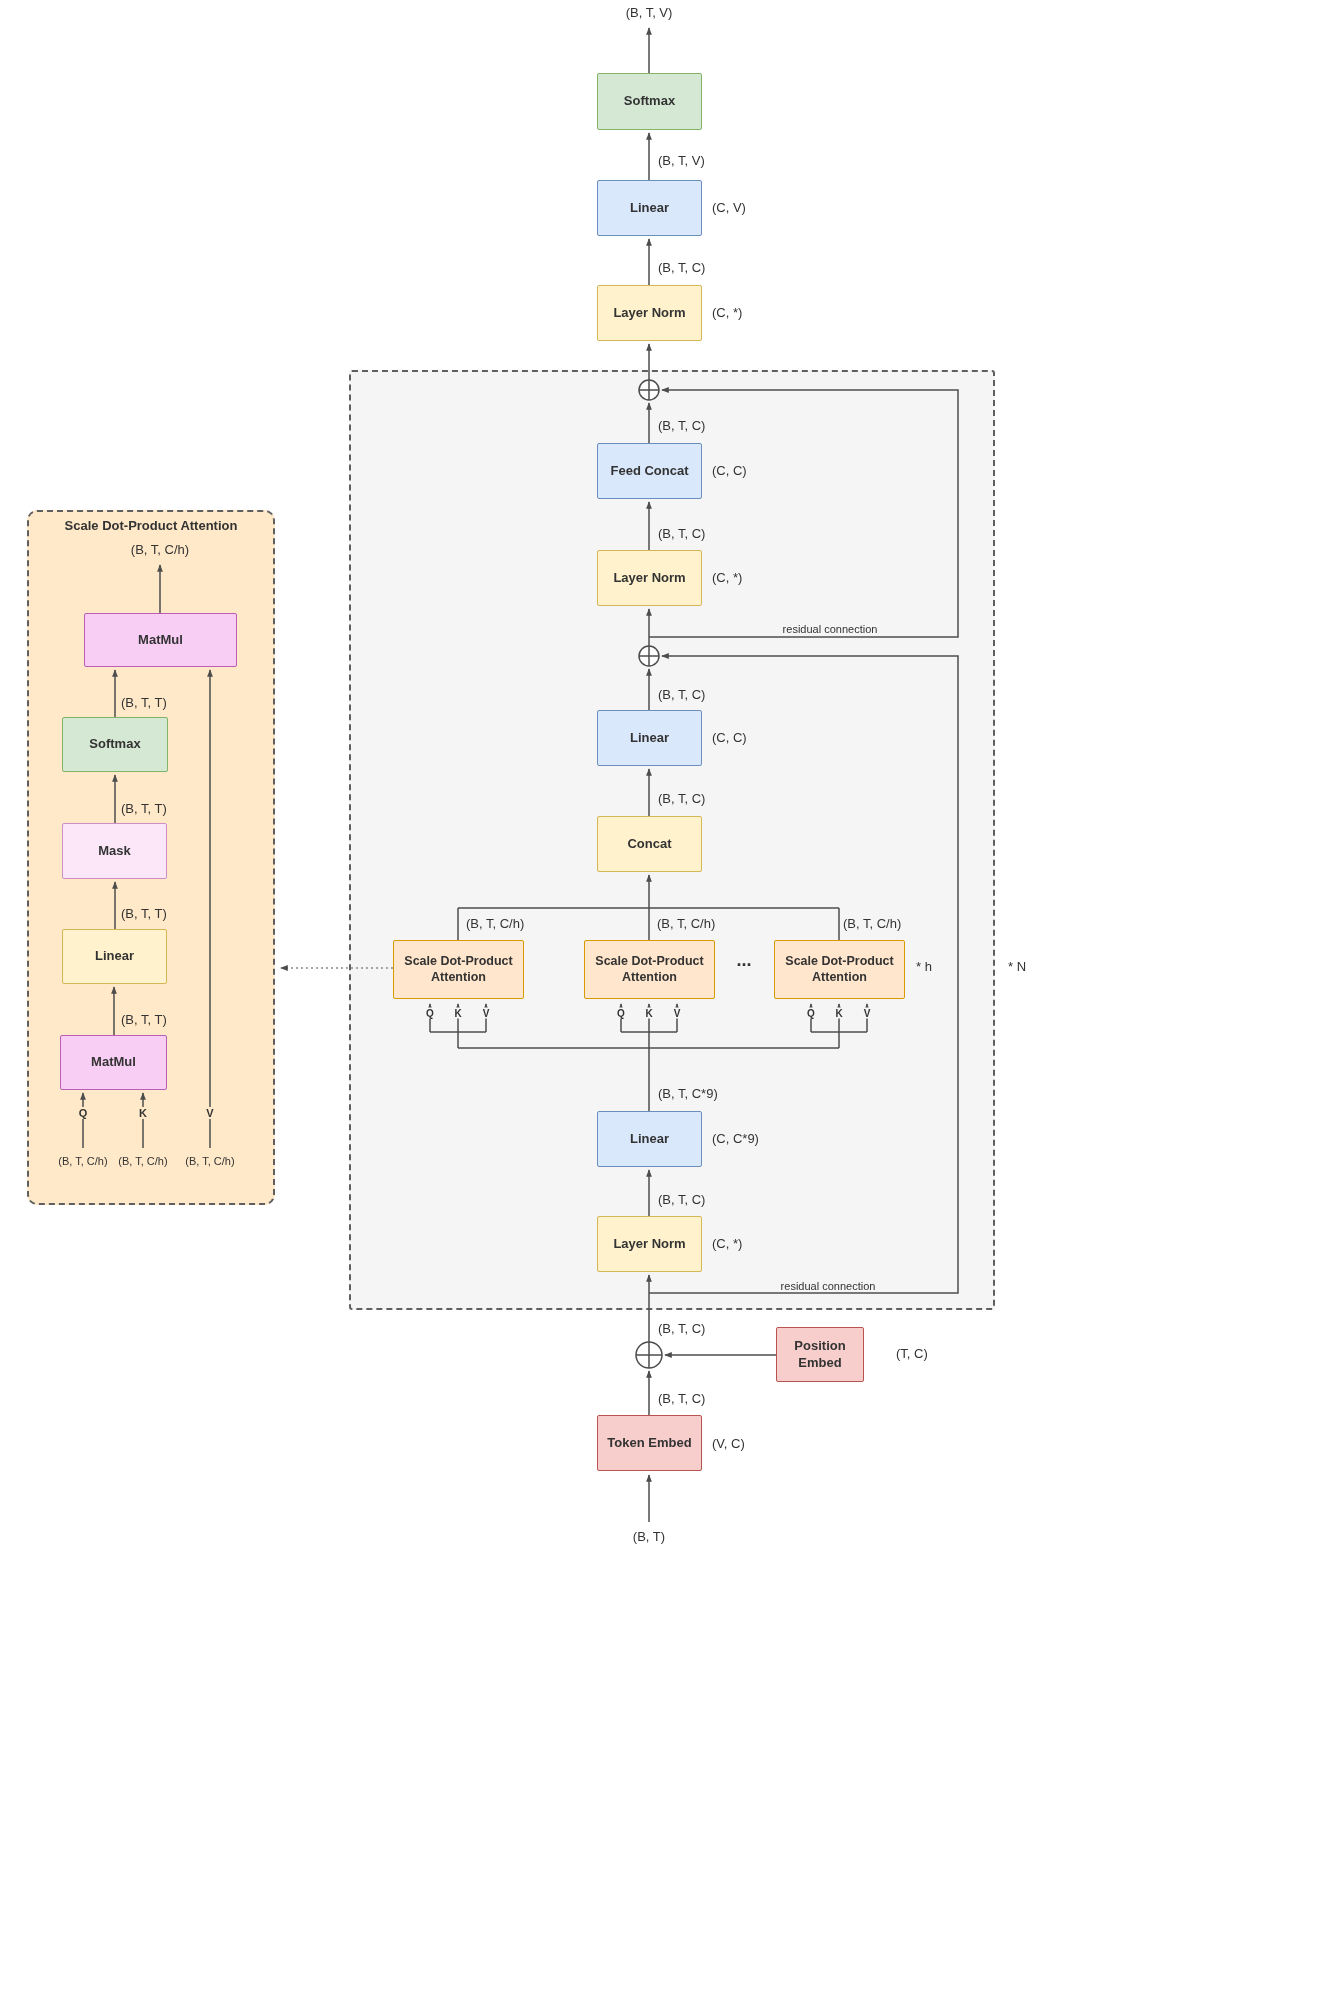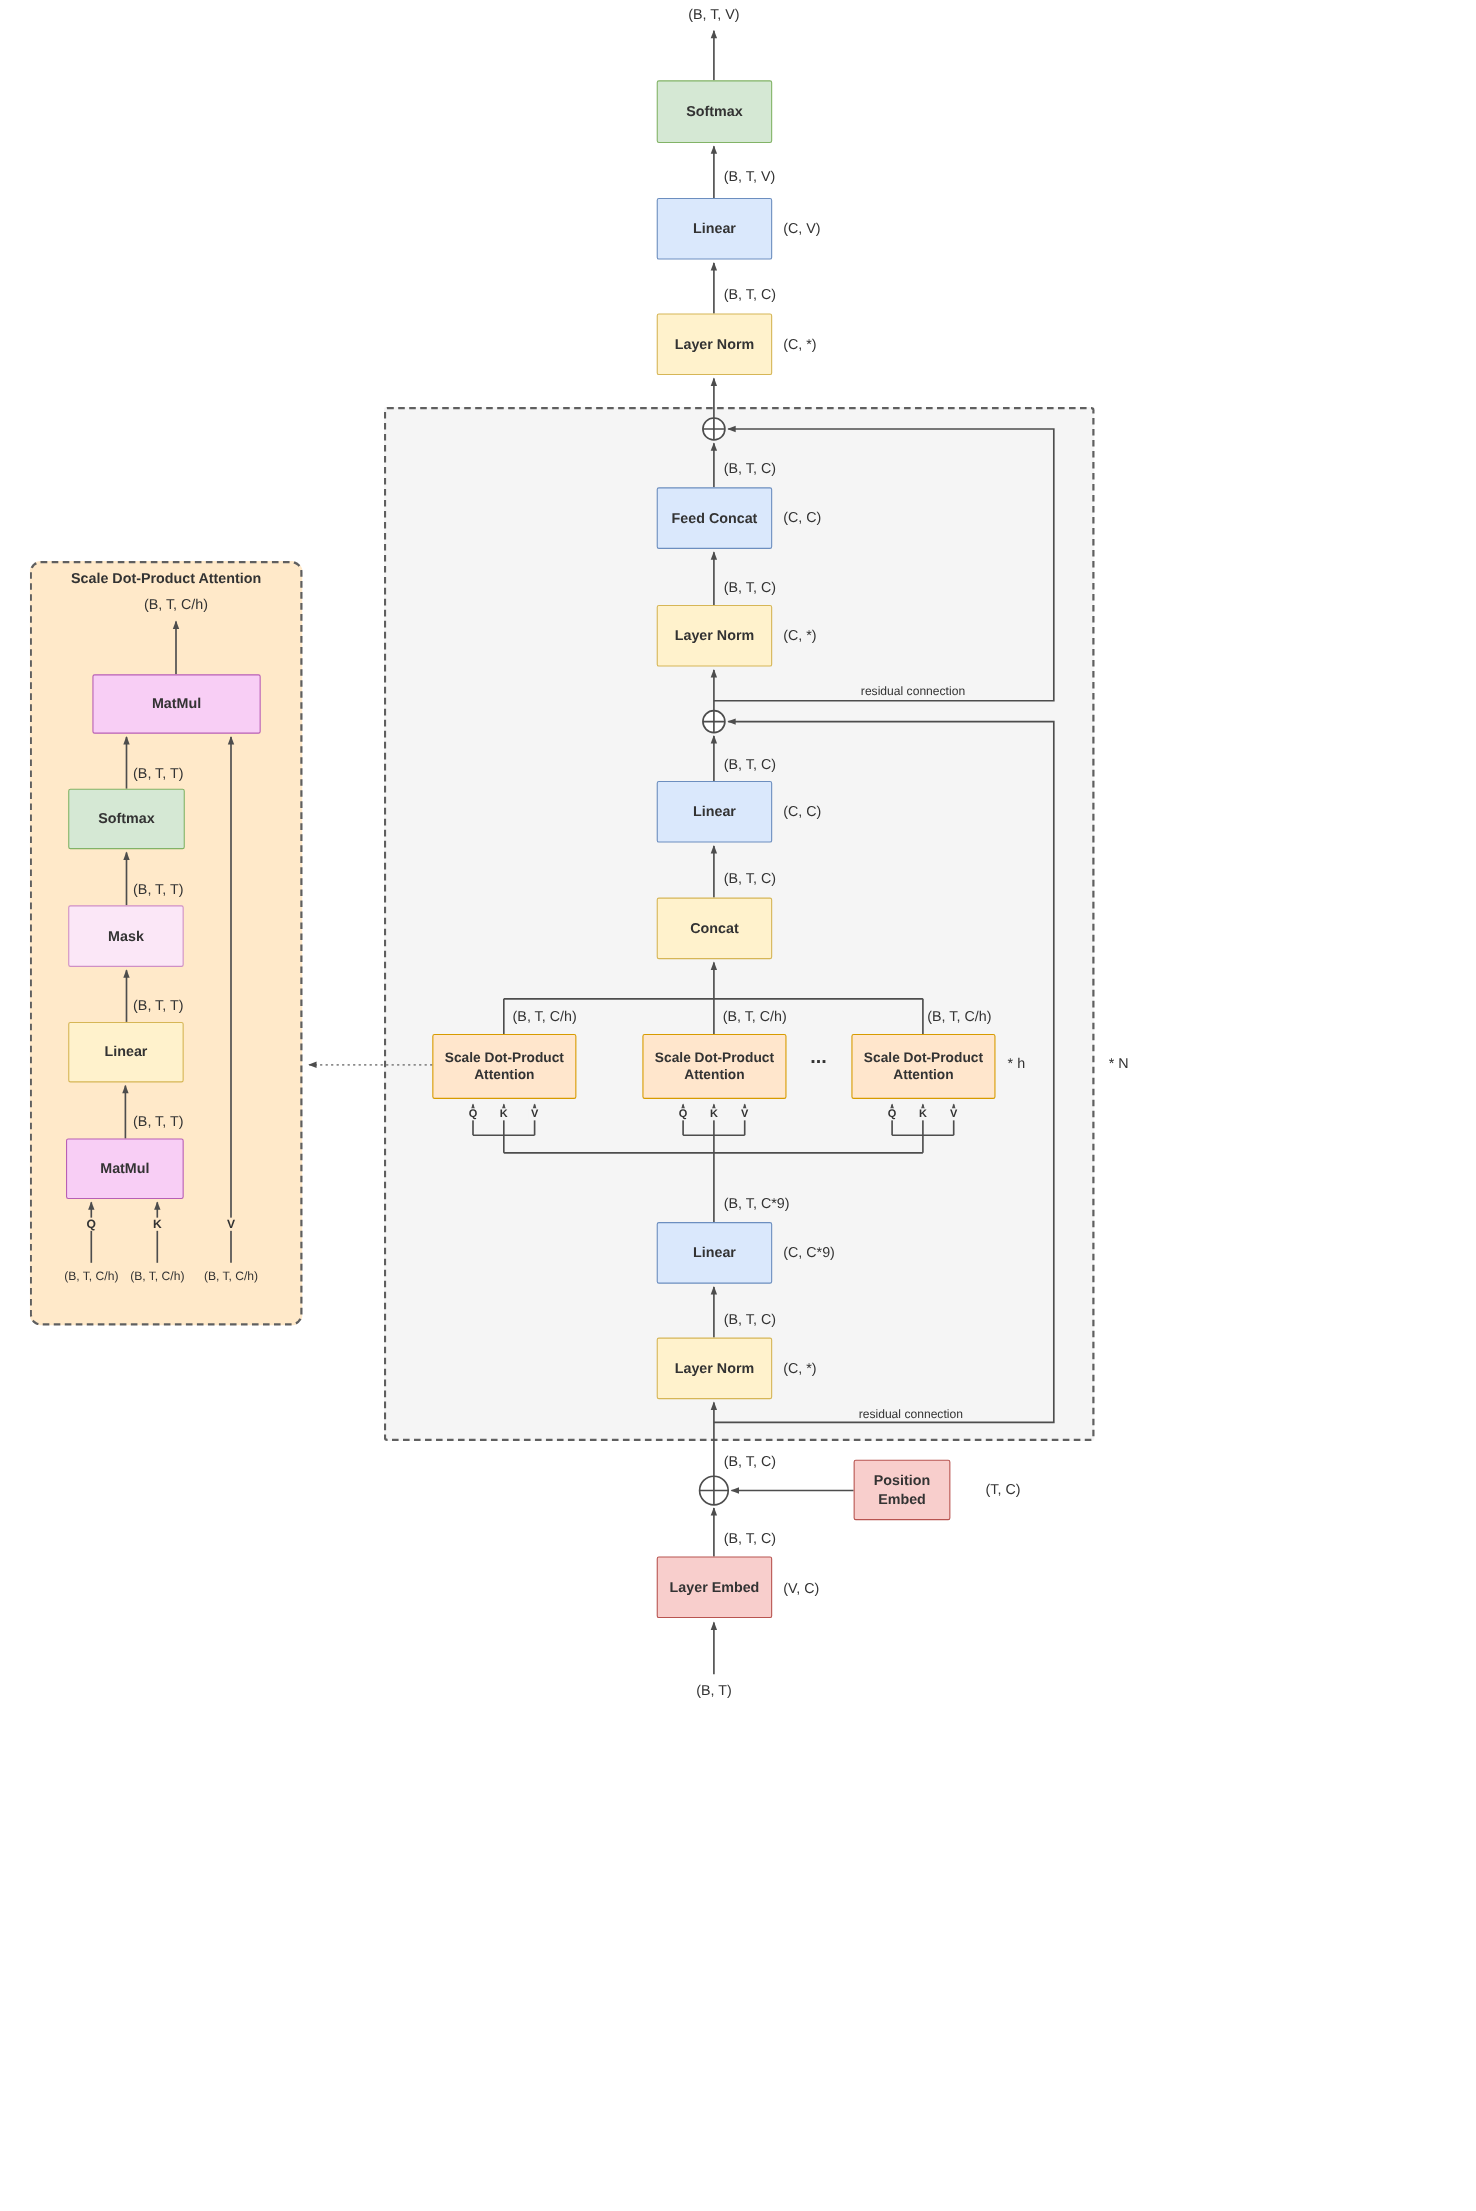--- a/index.html
+++ b/index.html
@@ -117,21 +117,21 @@
     <div class="node" style="left: 597px; top: 1111px; width: 105px; height: 56px; background: rgb(218, 232, 252); border: 1.5px solid rgb(108, 142, 191);">
       <span>Linear</span>
     </div>
     <div class="node" style="left: 597px; top: 1216px; width: 105px; height: 56px; background: rgb(255, 242, 204); border: 1.5px solid rgb(214, 182, 86);">
       <span>Layer Norm</span>
     </div>
     <div class="node" style="left: 776px; top: 1327px; width: 88px; height: 55px; background: rgb(248, 206, 204); border: 1.5px solid rgb(184, 84, 80);">
       <span>Position Embed</span>
     </div>
     <div class="node" style="left: 597px; top: 1415px; width: 105px; height: 56px; background: rgb(248, 206, 204); border: 1.5px solid rgb(184, 84, 80);">
-      <span>Layer Embed</span>
+      <span>Token Embed</span>
     </div>
     <div class="node" style="left: 84px; top: 613px; width: 153px; height: 54px; background: rgb(248, 206, 245); border: 1.5px solid rgb(184, 95, 181);">
       <span>MatMul</span>
     </div>
     <div class="node" style="left: 62px; top: 717px; width: 106px; height: 55px; background: rgb(213, 232, 212); border: 1.5px solid rgb(130, 179, 102);">
       <span>Softmax</span>
     </div>
     <div class="node" style="left: 62px; top: 823px; width: 105px; height: 56px; background: rgb(251, 231, 247); border: 1.5px solid rgb(207, 143, 197); justify-content: center;">
       <span>Mask</span>
     </div>

